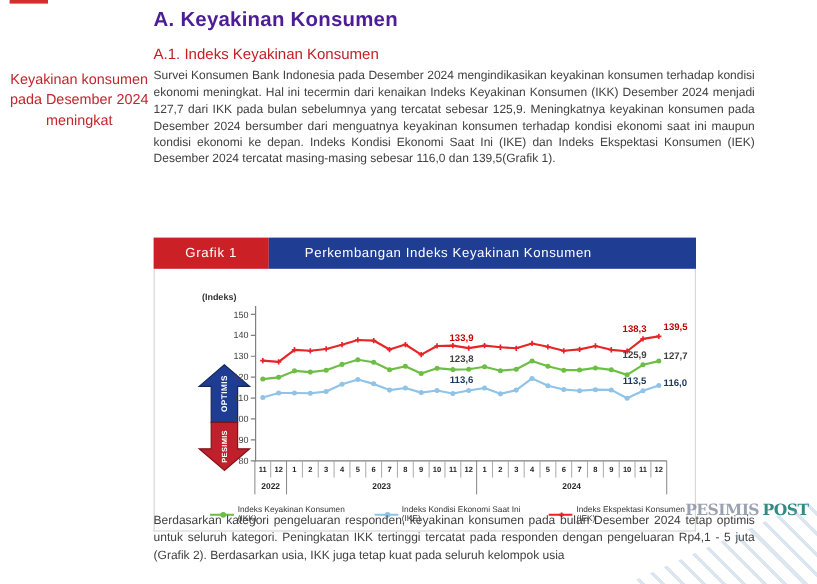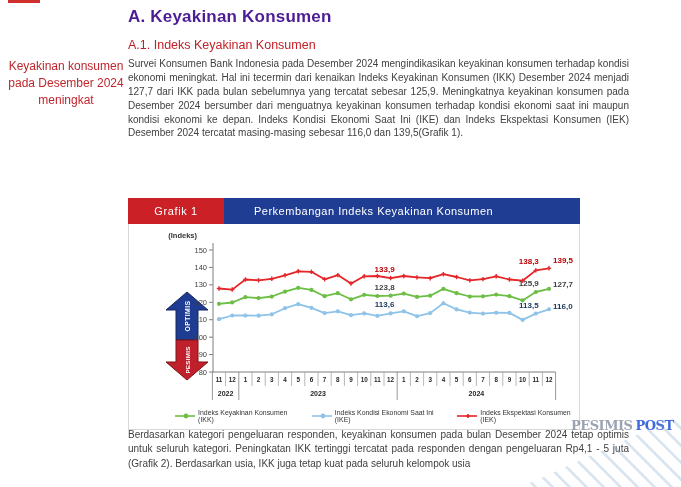--- a/index.html
+++ b/index.html
@@ -12,29 +12,29 @@
   #margin-note{left:8px;top:58px;width:116px;text-align:center;color:#C0262C;font-size:12px;line-height:1.42;}
   .body-text{left:128px;width:501px;font-size:10px;line-height:1.39;text-align:justify;color:#414042;}
   #paragraph-1{top:57px;}
   #paragraph-2{top:428px;line-height:1.43;}
   #chart-block{left:128px;top:186px;width:452px;margin-top:12px;}
   .chart-header{display:flex;height:26px;}
   .chart-tag{width:96px;background:#CB2026;color:#fff;display:flex;align-items:center;justify-content:center;
              font-size:11px;letter-spacing:.6px;}
   .chart-title{flex:1;background:#203D94;color:#fff;display:flex;align-items:center;padding-left:30px;
                font-size:11px;letter-spacing:.5px;text-align:right;}
-  .chart-body{border:1px solid #D8D8D8;border-top:none;background:#fff;padding-top:0;}
+  .chart-body{border:1px solid #D8D8D8;border-top:none;background:#fff;padding-top:12px;}
   svg text{font-family:"Liberation Sans",sans-serif;}
   #chart-legend{display:flex;justify-content:center;gap:16px;align-items:center;
                 font-size:6.9px;color:#333;padding:1px 0 6px 46px;}
   .lg-item{display:flex;align-items:center;gap:3px;}
   #watermark{left:571px;top:418px;font-family:"DejaVu Serif",serif;font-weight:700;font-size:13px;
              opacity:.85;white-space:nowrap;letter-spacing:-0.5px;}
   #watermark .w1{color:#8A93A5;}
-  #watermark .w2{color:#1d4ed8;margin-left:3px;}
+  #watermark .w2{color:#0f766e;margin-left:3px;}
   #corner-stripes{right:0;bottom:0;width:160px;height:72px;pointer-events:none;opacity:.55;
      background:repeating-linear-gradient(45deg,transparent 0 9px,rgba(125,165,200,.5) 9px 12px);
      clip-path:polygon(100% 0,100% 100%,0 100%);}
 </style>
 </head>
 <body>
 
 <div id="page">
 
   <div class="abs" id="accent-mark"></div>

